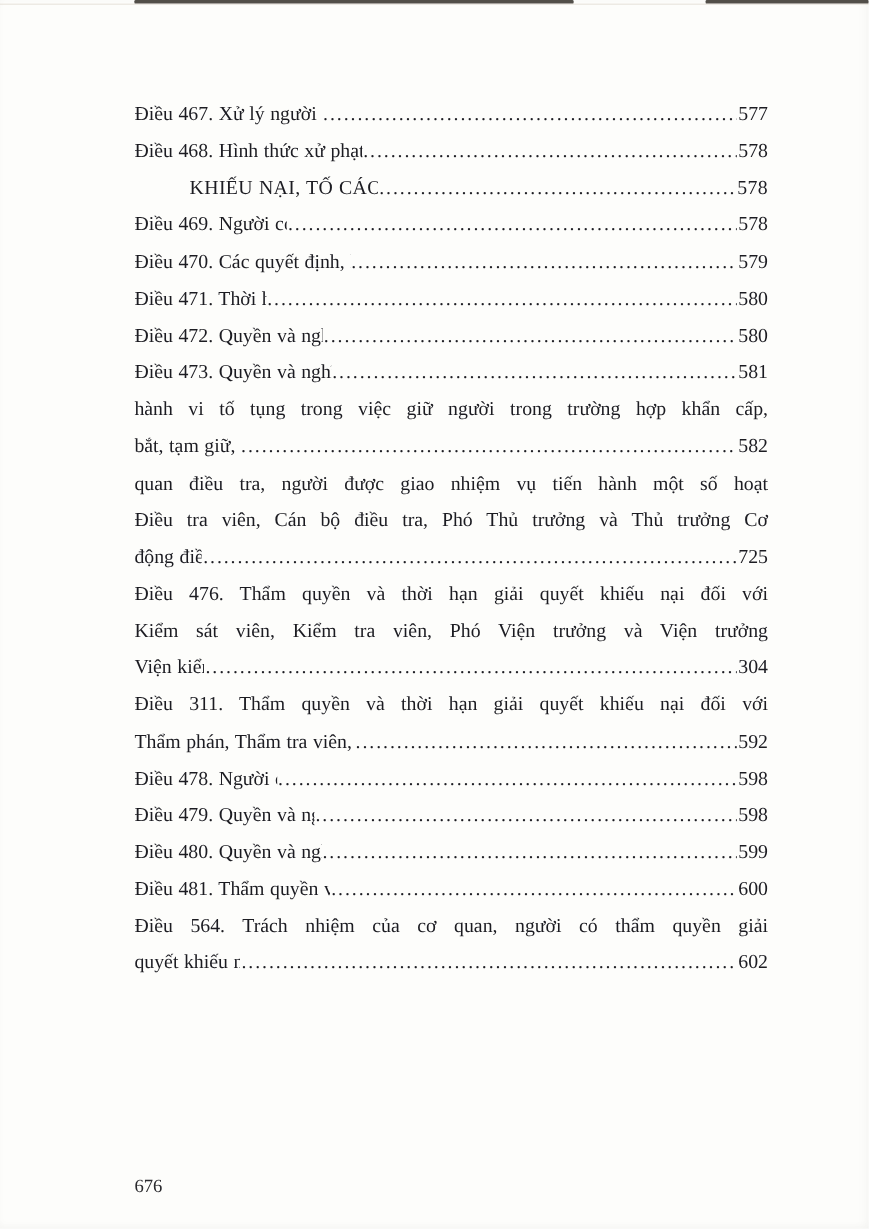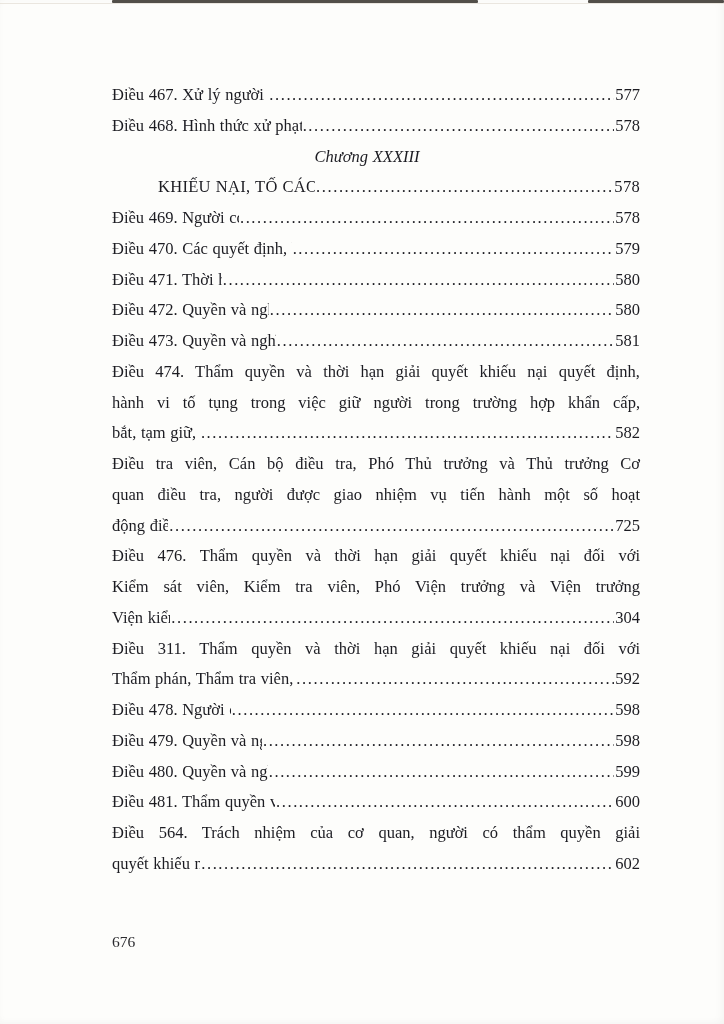--- a/index.html
+++ b/index.html
@@ -84,21 +84,21 @@
     font-style: italic;
     margin-left: -18px;
   }
   .line.chapter-title {
     padding-left: 46px;
     letter-spacing: 0.3px;
   }
   .footer-pagenum {
     position: absolute;
     left: 112px;
-    top: 931px;
+    top: 978px;
     font-size: 15.5px;
     color: #2a2a2e;
     line-height: 22px;
   }
 </style>
 </head>
 <body>
 
 <div class="page">
   <div class="scan-bar left"></div>
@@ -109,21 +109,20 @@
       <div class="line leader">
         <span class="txt">Điều 467. Xử lý người vi phạm nội quy phiên tòa</span>
         <span class="dots"></span>
         <span class="pg">577</span>
       </div>
       <div class="line leader">
         <span class="txt">Điều 468. Hình thức xử phạt, thẩm quyền, trình tự, thủ tục xử phạt</span>
         <span class="dots"></span>
         <span class="pg">578</span>
       </div>
-      <div class="line chapter"><span class="txt">Chương XXXIII</span></div>
       <div class="line chapter-title">
         <span class="txt">KHIẾU NẠI, TỐ CÁO  TRONG TỐ TỤNG HÌNH SỰ </span>
         <span class="dots"></span>
         <span class="pg">578</span>
       </div>
       <div class="line leader">
         <span class="txt">Điều 469. Người có quyền khiếu nại </span>
         <span class="dots"></span>
         <span class="pg">578</span>
       </div>
@@ -140,29 +139,28 @@
       <div class="line leader">
         <span class="txt">Điều 472. Quyền và nghĩa vụ của người khiếu nại</span>
         <span class="dots"></span>
         <span class="pg">580</span>
       </div>
       <div class="line leader">
         <span class="txt">Điều 473. Quyền và nghĩa vụ của người bị khiếu nại </span>
         <span class="dots"></span>
         <span class="pg">581</span>
       </div>
-      <div class="line justify"><span class="txt">Điều 474. Thẩm quyền và thời hạn giải quyết khiếu nại quyết định,</span></div>
       <div class="line justify"><span class="txt">hành vi tố tụng trong việc giữ người trong trường hợp khẩn cấp,</span></div>
       <div class="line leader">
         <span class="txt">bắt, tạm giữ, tạm giam </span>
         <span class="dots"></span>
         <span class="pg">582</span>
       </div>
+      <div class="line justify"><span class="txt">quan điều tra, người được giao nhiệm vụ tiến hành một số hoạt</span></div>
       <div class="line justify"><span class="txt">Điều tra viên, Cán bộ điều tra, Phó Thủ trưởng và Thủ trưởng Cơ</span></div>
-      <div class="line justify"><span class="txt">quan điều tra, người được giao nhiệm vụ tiến hành một số hoạt</span></div>
       <div class="line leader">
         <span class="txt">động điều tra </span>
         <span class="dots"></span>
         <span class="pg">725</span>
       </div>
       <div class="line justify"><span class="txt">Điều 476. Thẩm quyền và thời hạn giải quyết khiếu nại đối với</span></div>
       <div class="line justify"><span class="txt">Kiểm sát viên, Kiểm tra viên, Phó Viện trưởng và Viện trưởng</span></div>
       <div class="line leader">
         <span class="txt">Viện kiểm sát </span>
         <span class="dots"></span>

